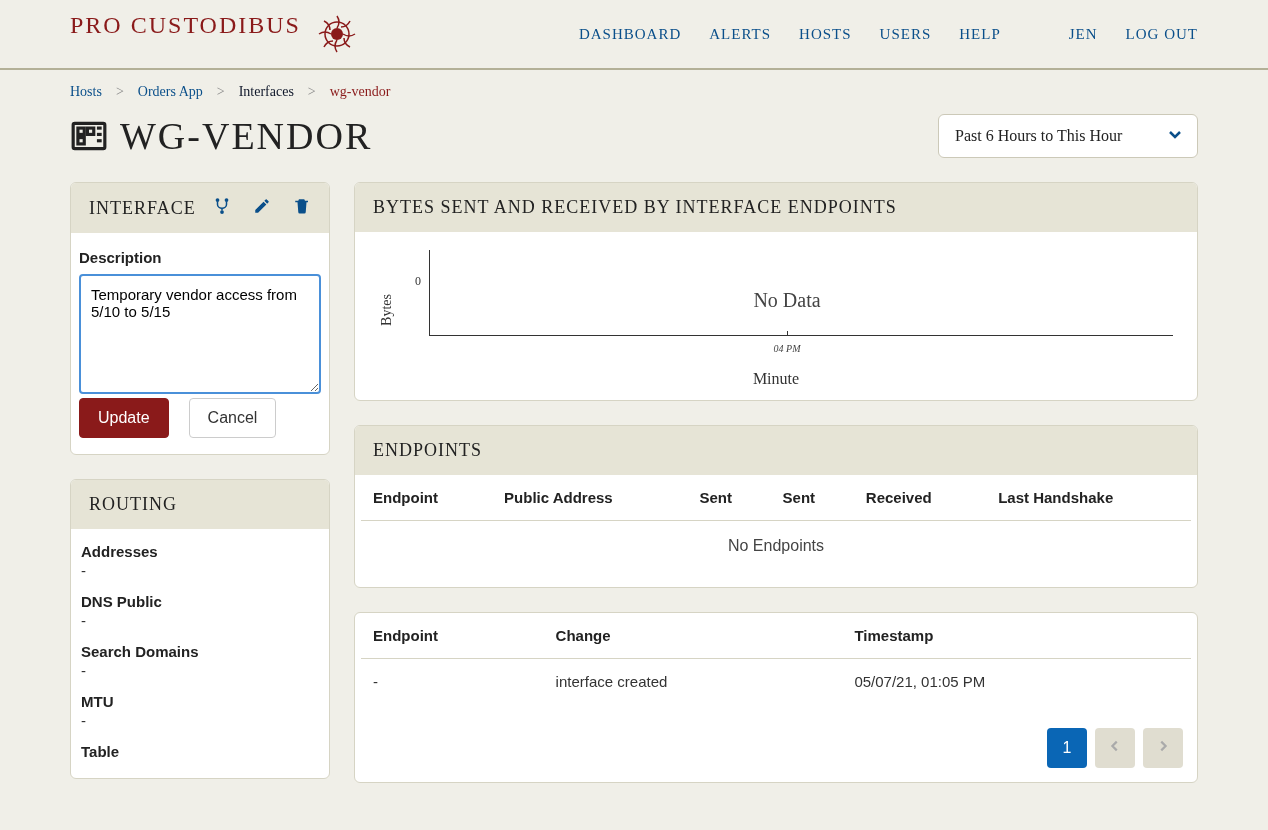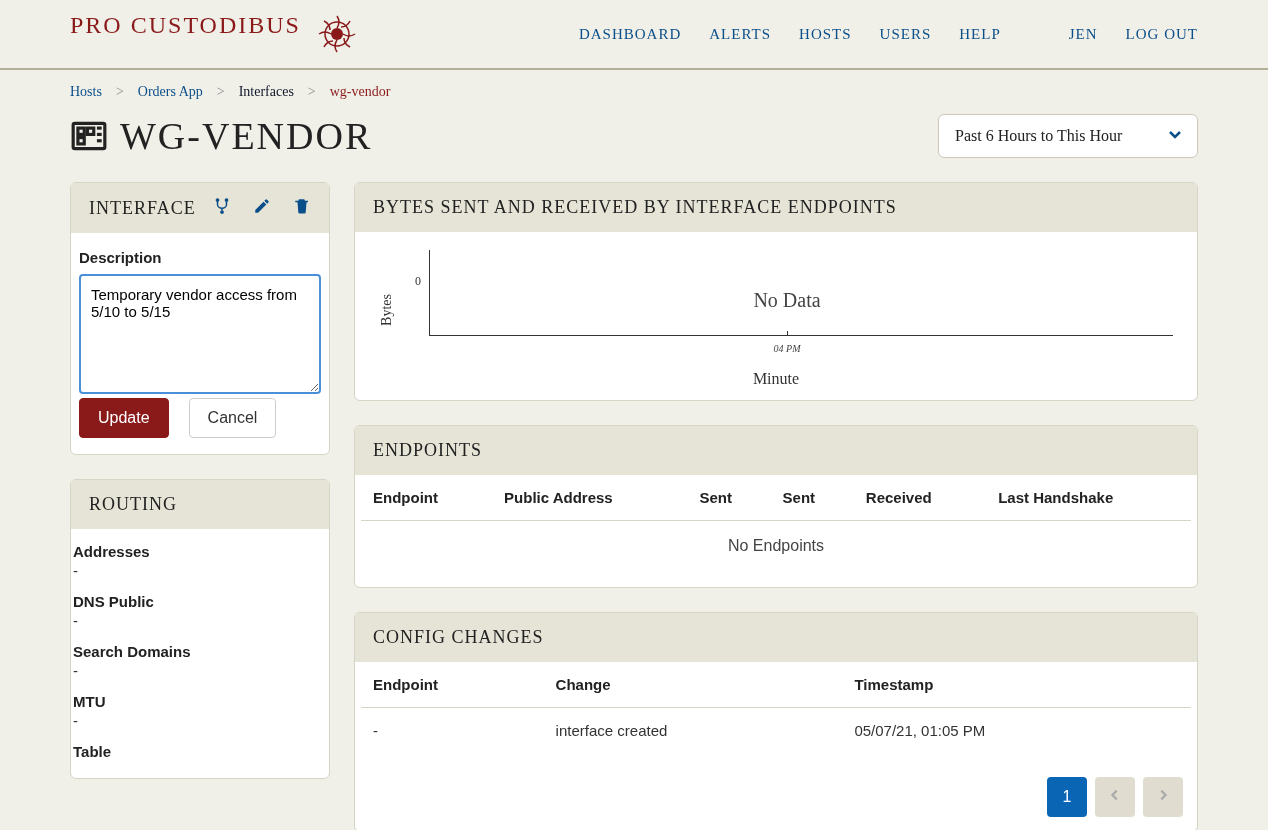--- a/index.html
+++ b/index.html
@@ -142,21 +142,21 @@
   .btn {
     padding: 10px 18px;
     border-radius: 4px;
     font-size: 16px;
     cursor: pointer;
     border: 1px solid transparent;
     font-family: Verdana, Geneva, sans-serif;
   }
   .btn-primary { background: #8a1a1a; color: #fff; border-color: #8a1a1a; }
   .btn-secondary { background: #fff; color: #333; border-color: #ccc; }
-  .kvlist { padding: 14px 2px 4px; }
+  .kvlist { padding: 14px 10px 4px; }
   .kvlist .kv { margin-bottom: 14px; font-family: Verdana, Geneva, sans-serif; }
   .kvlist .kv .k { font-weight: 700; font-size: 15px; }
   .kvlist .kv .v { color: #333; margin-top: 2px; font-size: 15px; }
   .chart-area { padding: 18px 24px 12px; position: relative; }
   .chart-inner { position: relative; height: 120px; display: flex; }
   .chart-ylabel {
     writing-mode: vertical-rl;
     transform: rotate(180deg);
     font-size: 14px;
     color: #333;
@@ -445,23 +445,20 @@
                 <th>Received</th>
                 <th>Last Handshake</th>
               </tr>
             </thead>
           </table>
           <div class="empty-row">No Endpoints</div>
         </div>
       </section>
 
       <section class="panel">
-        <div class="panel-header">
-          <h2>CONFIG CHANGES</h2>
-        </div>
         <div class="table-wrap">
           <table>
             <thead>
               <tr>
                 <th style="width:22%">Endpoint</th>
                 <th style="width:36%">Change</th>
                 <th>Timestamp</th>
               </tr>
             </thead>
             <tbody>

